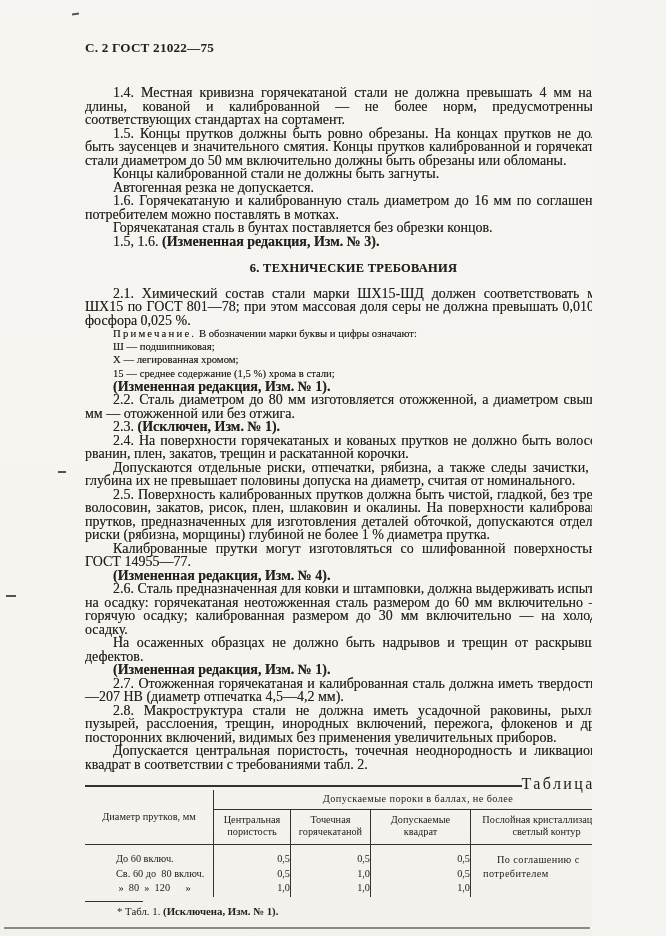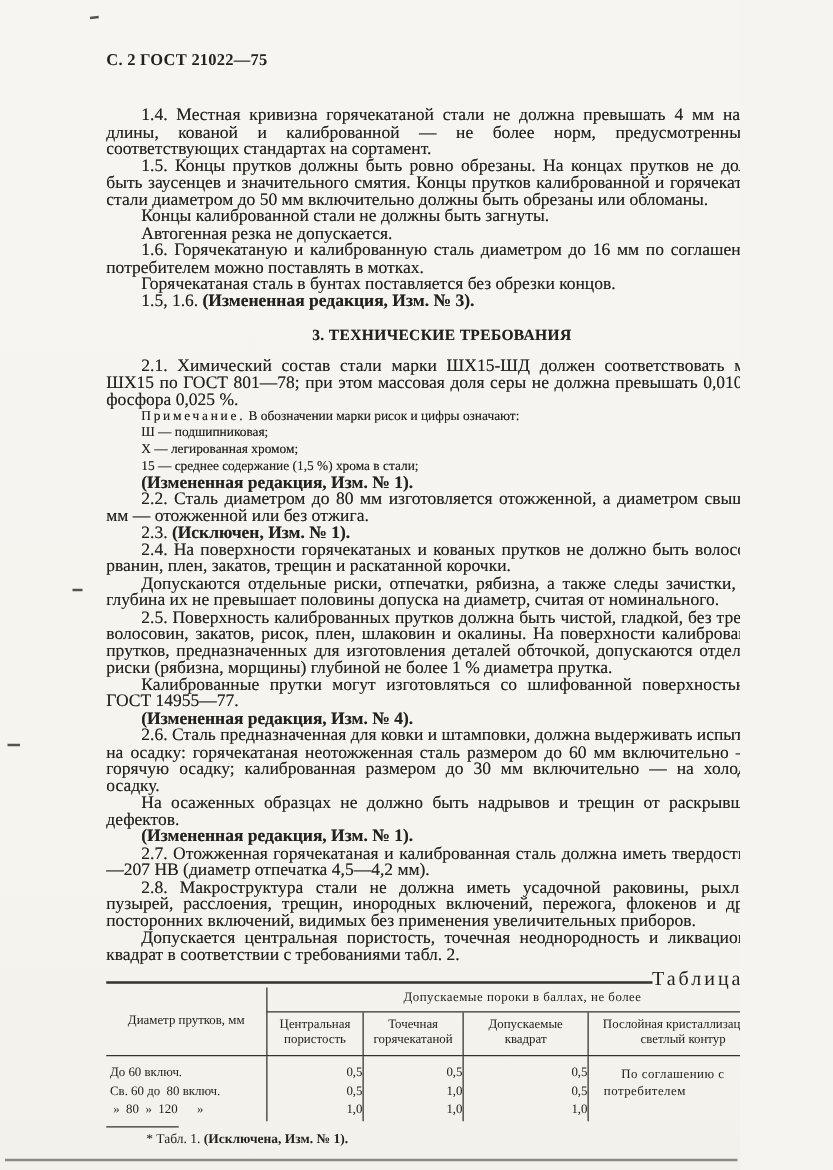--- a/index.html
+++ b/index.html
@@ -30,21 +30,21 @@
   .c-diam{grid-area:1/1/3/2;display:flex;align-items:center;justify-content:center;
           border-bottom:1.5px solid #34322e;text-align:center;padding:2px 6px;}
   .c-group{grid-area:1/2/2/6;border-left:1px solid #34322e;border-bottom:1px solid #34322e;
           text-align:center;padding:3px 4px 4px;letter-spacing:.4px;}
   .c-sub{grid-row:2;border-left:1px solid #34322e;border-bottom:1.5px solid #34322e;
           display:flex;align-items:center;justify-content:center;text-align:center;
           padding:4px 3px 6px;min-height:32px;}
   .c-data{grid-row:3;padding-top:7px;min-height:52px;}
   .c-data.vline{border-left:1px solid #34322e;}
   .d-line{white-space:pre;line-height:14.5px;}
-  .c-d-diam{padding-left:3px;}
+  .c-d-diam{padding-left:3px;margin-left:28px;}
   .c-d-val{text-align:right;}
   .c-d-val .d-line{line-height:14.5px;}
   .c-d-note{padding:8px 10px 0 12px;text-indent:14px;text-align:left;line-height:14px;
           letter-spacing:.4px;}
   
   .fn-rule{width:58px;border-top:1.2px solid #34322e;margin-top:4px;}
   .footnote{font-size:10.8px;line-height:13px;text-indent:32px;margin-top:3px;}
   
   .artifact{position:absolute;background:#55534f;}
   .a-top{left:72px;top:13px;width:7px;height:2px;transform:rotate(-8deg);}
@@ -67,23 +67,23 @@
     <div class="page-header">С. 2 ГОСТ 21022—75</div>
 
     <div>
         <div class="para body"><span>1.4. Местная кривизна горячекатаной стали не должна превышать 4 мм на 1 м длины, кованой и калиброванной — не более норм, предусмотренных в соответствующих  стандартах на сортамент.</span></div>
         <div class="para body"><span>1.5. Концы прутков должны быть ровно обрезаны. На концах прутков не должно быть заусенцев и значительного смятия. Концы прутков калиброванной и горячекатаной стали диаметром до 50 мм включительно должны быть обрезаны или обломаны.</span></div>
         <div class="para body"><span>Концы калиброванной стали не должны быть загнуты.</span></div>
         <div class="para body"><span>Автогенная резка не допускается.</span></div>
         <div class="para body"><span>1.6. Горячекатаную и калиброванную сталь диаметром до 16 мм по соглашению с потребителем можно поставлять в мотках.</span></div>
         <div class="para body"><span>Горячекатаная сталь в бунтах поставляется без обрезки концов.</span></div>
         <div class="para body"><span>1.5, 1.6. </span><span class="b">(Измененная редакция, Изм. № 3).</span></div>
-        <div class="para heading"><span class="b">3. ТЕХНИЧЕСКИЕ ТРЕБОВАНИЯ</span></div>
+        <div class="para heading"><span class="b">6. ТЕХНИЧЕСКИЕ ТРЕБОВАНИЯ</span></div>
         <div class="para body"><span>2.1. Химический состав стали марки ШХ15-ШД должен соответствовать марке ШХ15 по ГОСТ 801—78; при этом массовая доля серы не должна превышать 0,010 % и фосфора 0,025 %.</span></div>
-        <div class="para note"><span class="ls">Примечание.</span><span> В обозначении марки рисок и цифры означают:</span></div>
+        <div class="para note"><span class="ls">Примечание.</span><span> В обозначении марки буквы и цифры означают:</span></div>
         <div class="para note"><span>Ш — подшипниковая;</span></div>
         <div class="para note"><span>Х — легированная хромом;</span></div>
         <div class="para note"><span>15 — среднее содержание (1,5 %) хрома в стали;</span></div>
         <div class="para body"><span class="b">(Измененная редакция, Изм. № 1).</span></div>
         <div class="para body"><span>2.2. Сталь диаметром до 80 мм изготовляется отожженной, а диаметром свыше 80 мм — отожженной или без отжига.</span></div>
         <div class="para body"><span>2.3. </span><span class="b">(Исключен, Изм. № 1).</span></div>
         <div class="para body"><span>2.4. На поверхности горячекатаных и кованых прутков не должно быть волосовин, рванин, плен, закатов,  трещин и раскатанной корочки.</span></div>
         <div class="para body"><span>Допускаются отдельные риски, отпечатки, рябизна, а также следы зачистки, если глубина их не превышает половины допуска на диаметр, считая от номинального.</span></div>
         <div class="para body"><span>2.5. Поверхность калиброванных прутков должна быть чистой, гладкой, без трещин, волосовин, закатов, рисок, плен, шлаковин и окалины. На поверхности калиброванных прутков, предназначенных для изготовления деталей обточкой, допускаются отдельные риски (рябизна, морщины) глубиной не более 1 % диаметра прутка.</span></div>
         <div class="para body"><span>Калиброванные прутки могут изготовляться со шлифованной поверхностью по ГОСТ 14955—77.</span></div>

